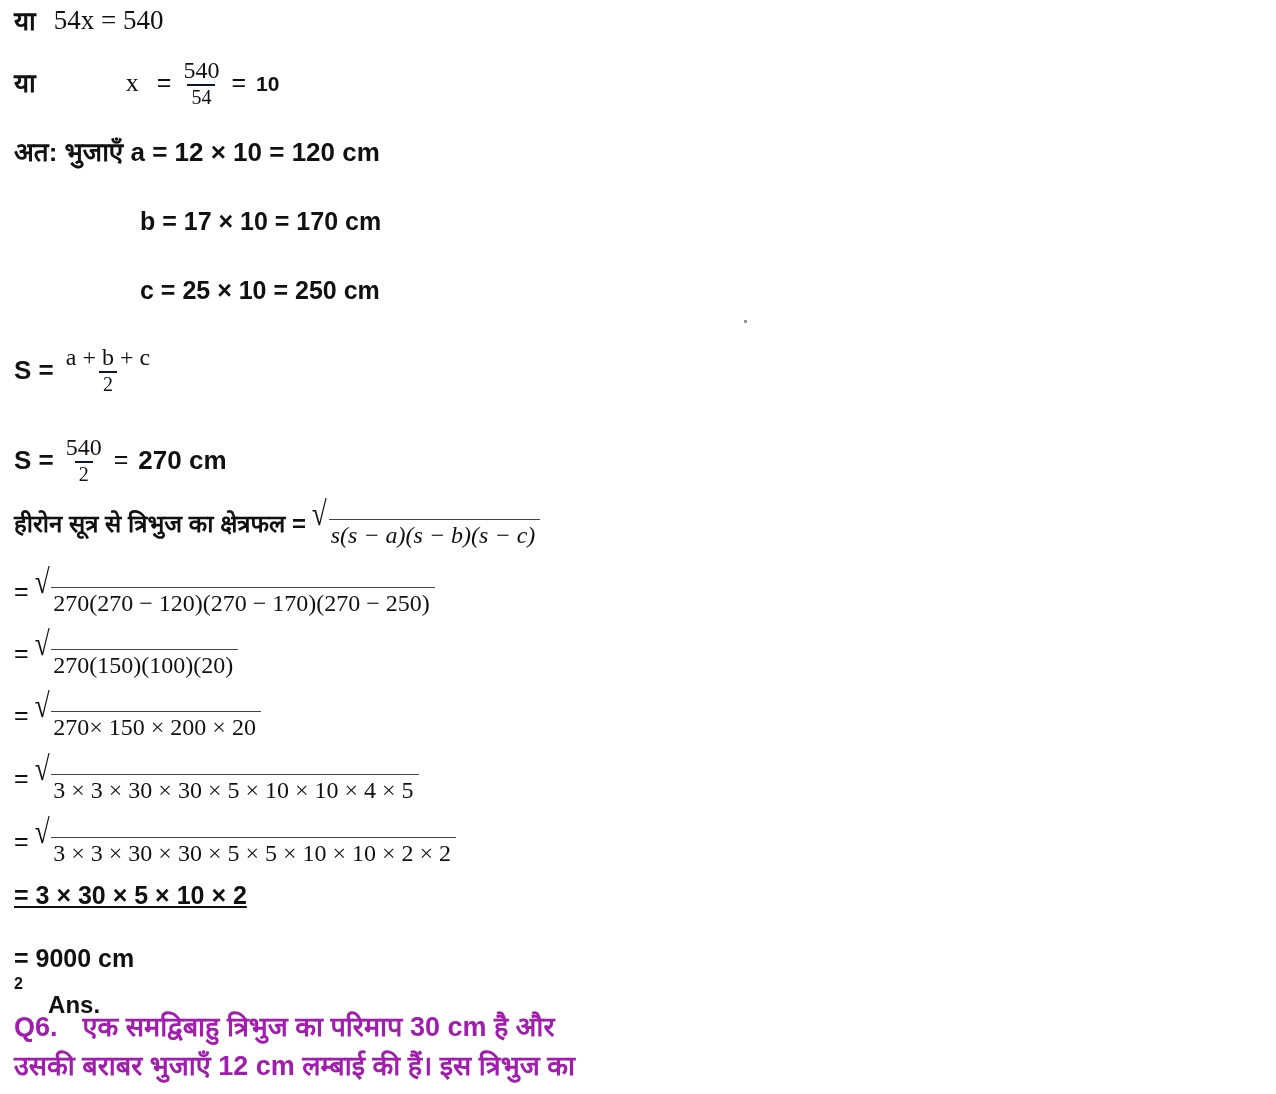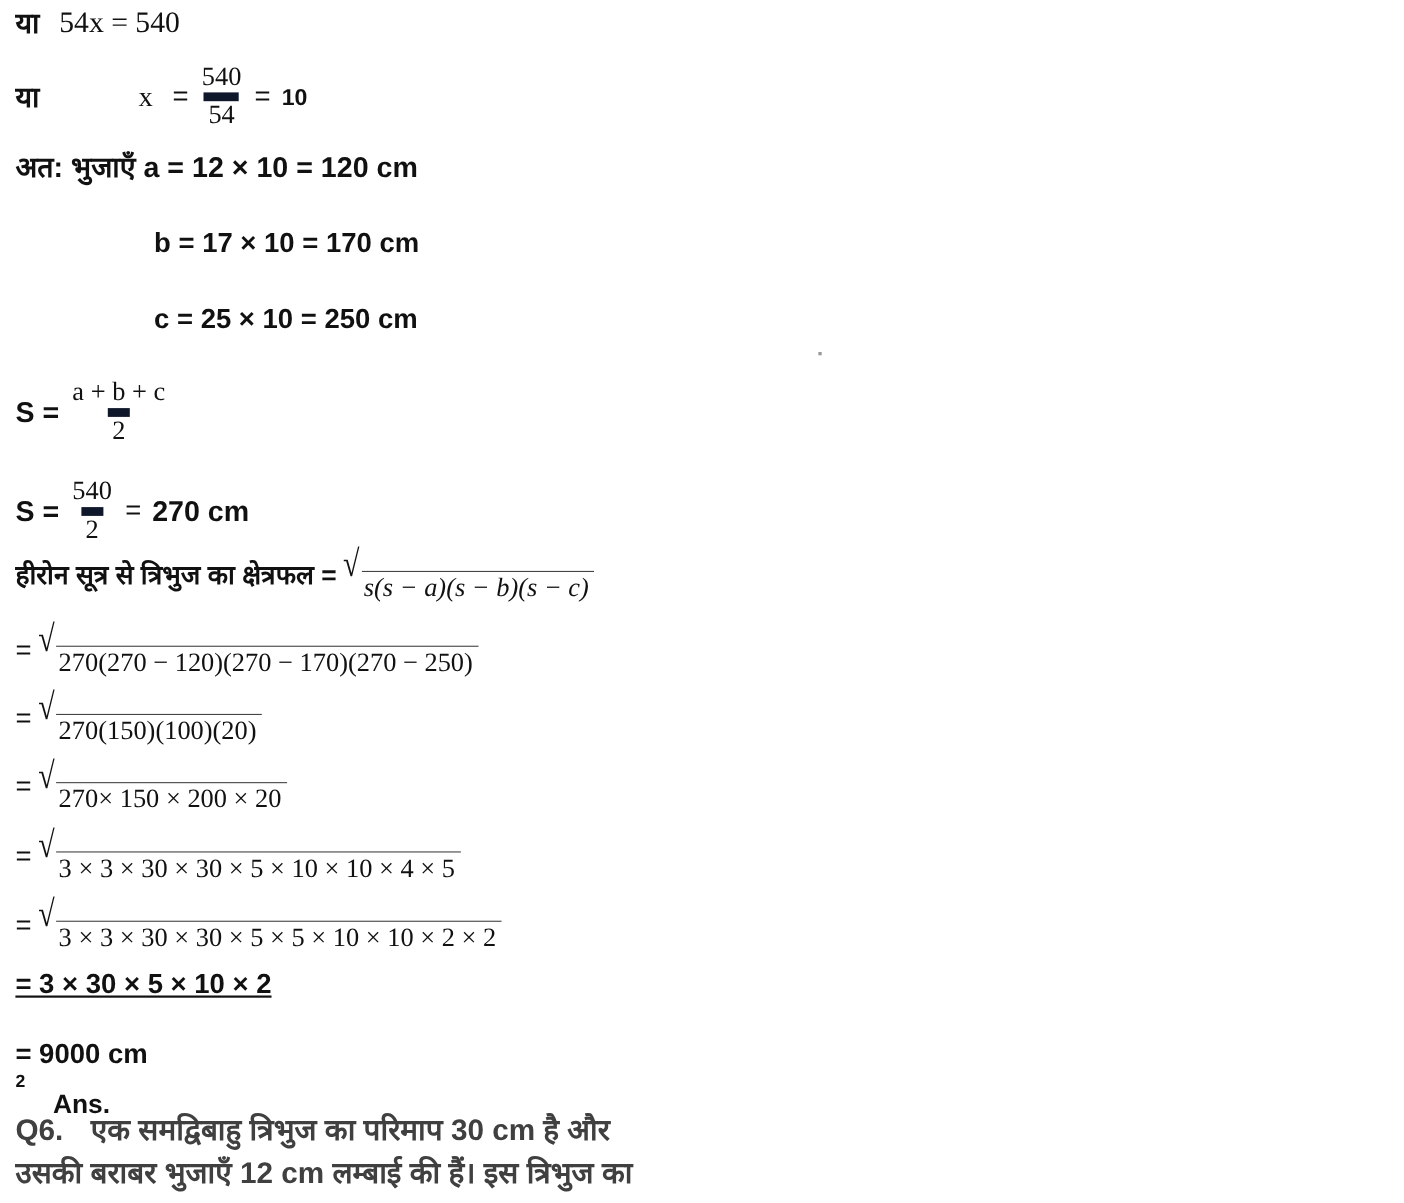--- a/index.html
+++ b/index.html
@@ -58,22 +58,22 @@
     vertical-align: middle;
     margin: 0 8px;
     line-height: 1.05;
   }
   .frac .num {
     padding: 0 4px 1px 4px;
     font-size: 24px;
   }
   .frac .den {
     padding: 1px 4px 0 4px;
-    border-top: 8px solid #0f172a;
-    font-size: 24px;
+    border-top: 2px solid #0f172a;
+    font-size: 20px;
   }
 
   
   .sqrt {
     display: inline-flex;
     align-items: stretch;
     font-family: "Liberation Serif", serif;
     font-style: italic;
     font-size: 24px;
     position: relative;
@@ -105,21 +105,21 @@
     font-size: 0.65em;
     vertical-align: super;
   }
 
   .q-block {
     position: absolute;
     font-family: "Liberation Sans", sans-serif;
     font-weight: 700;
     font-size: 27px;
     line-height: 1.45;
-    color: #404040;
+    color: #a21caf;
   }
   .dot {
     position: absolute;
     width: 3px;
     height: 3px;
     background: #999;
   }
 </style>
 </head>
 <body>

